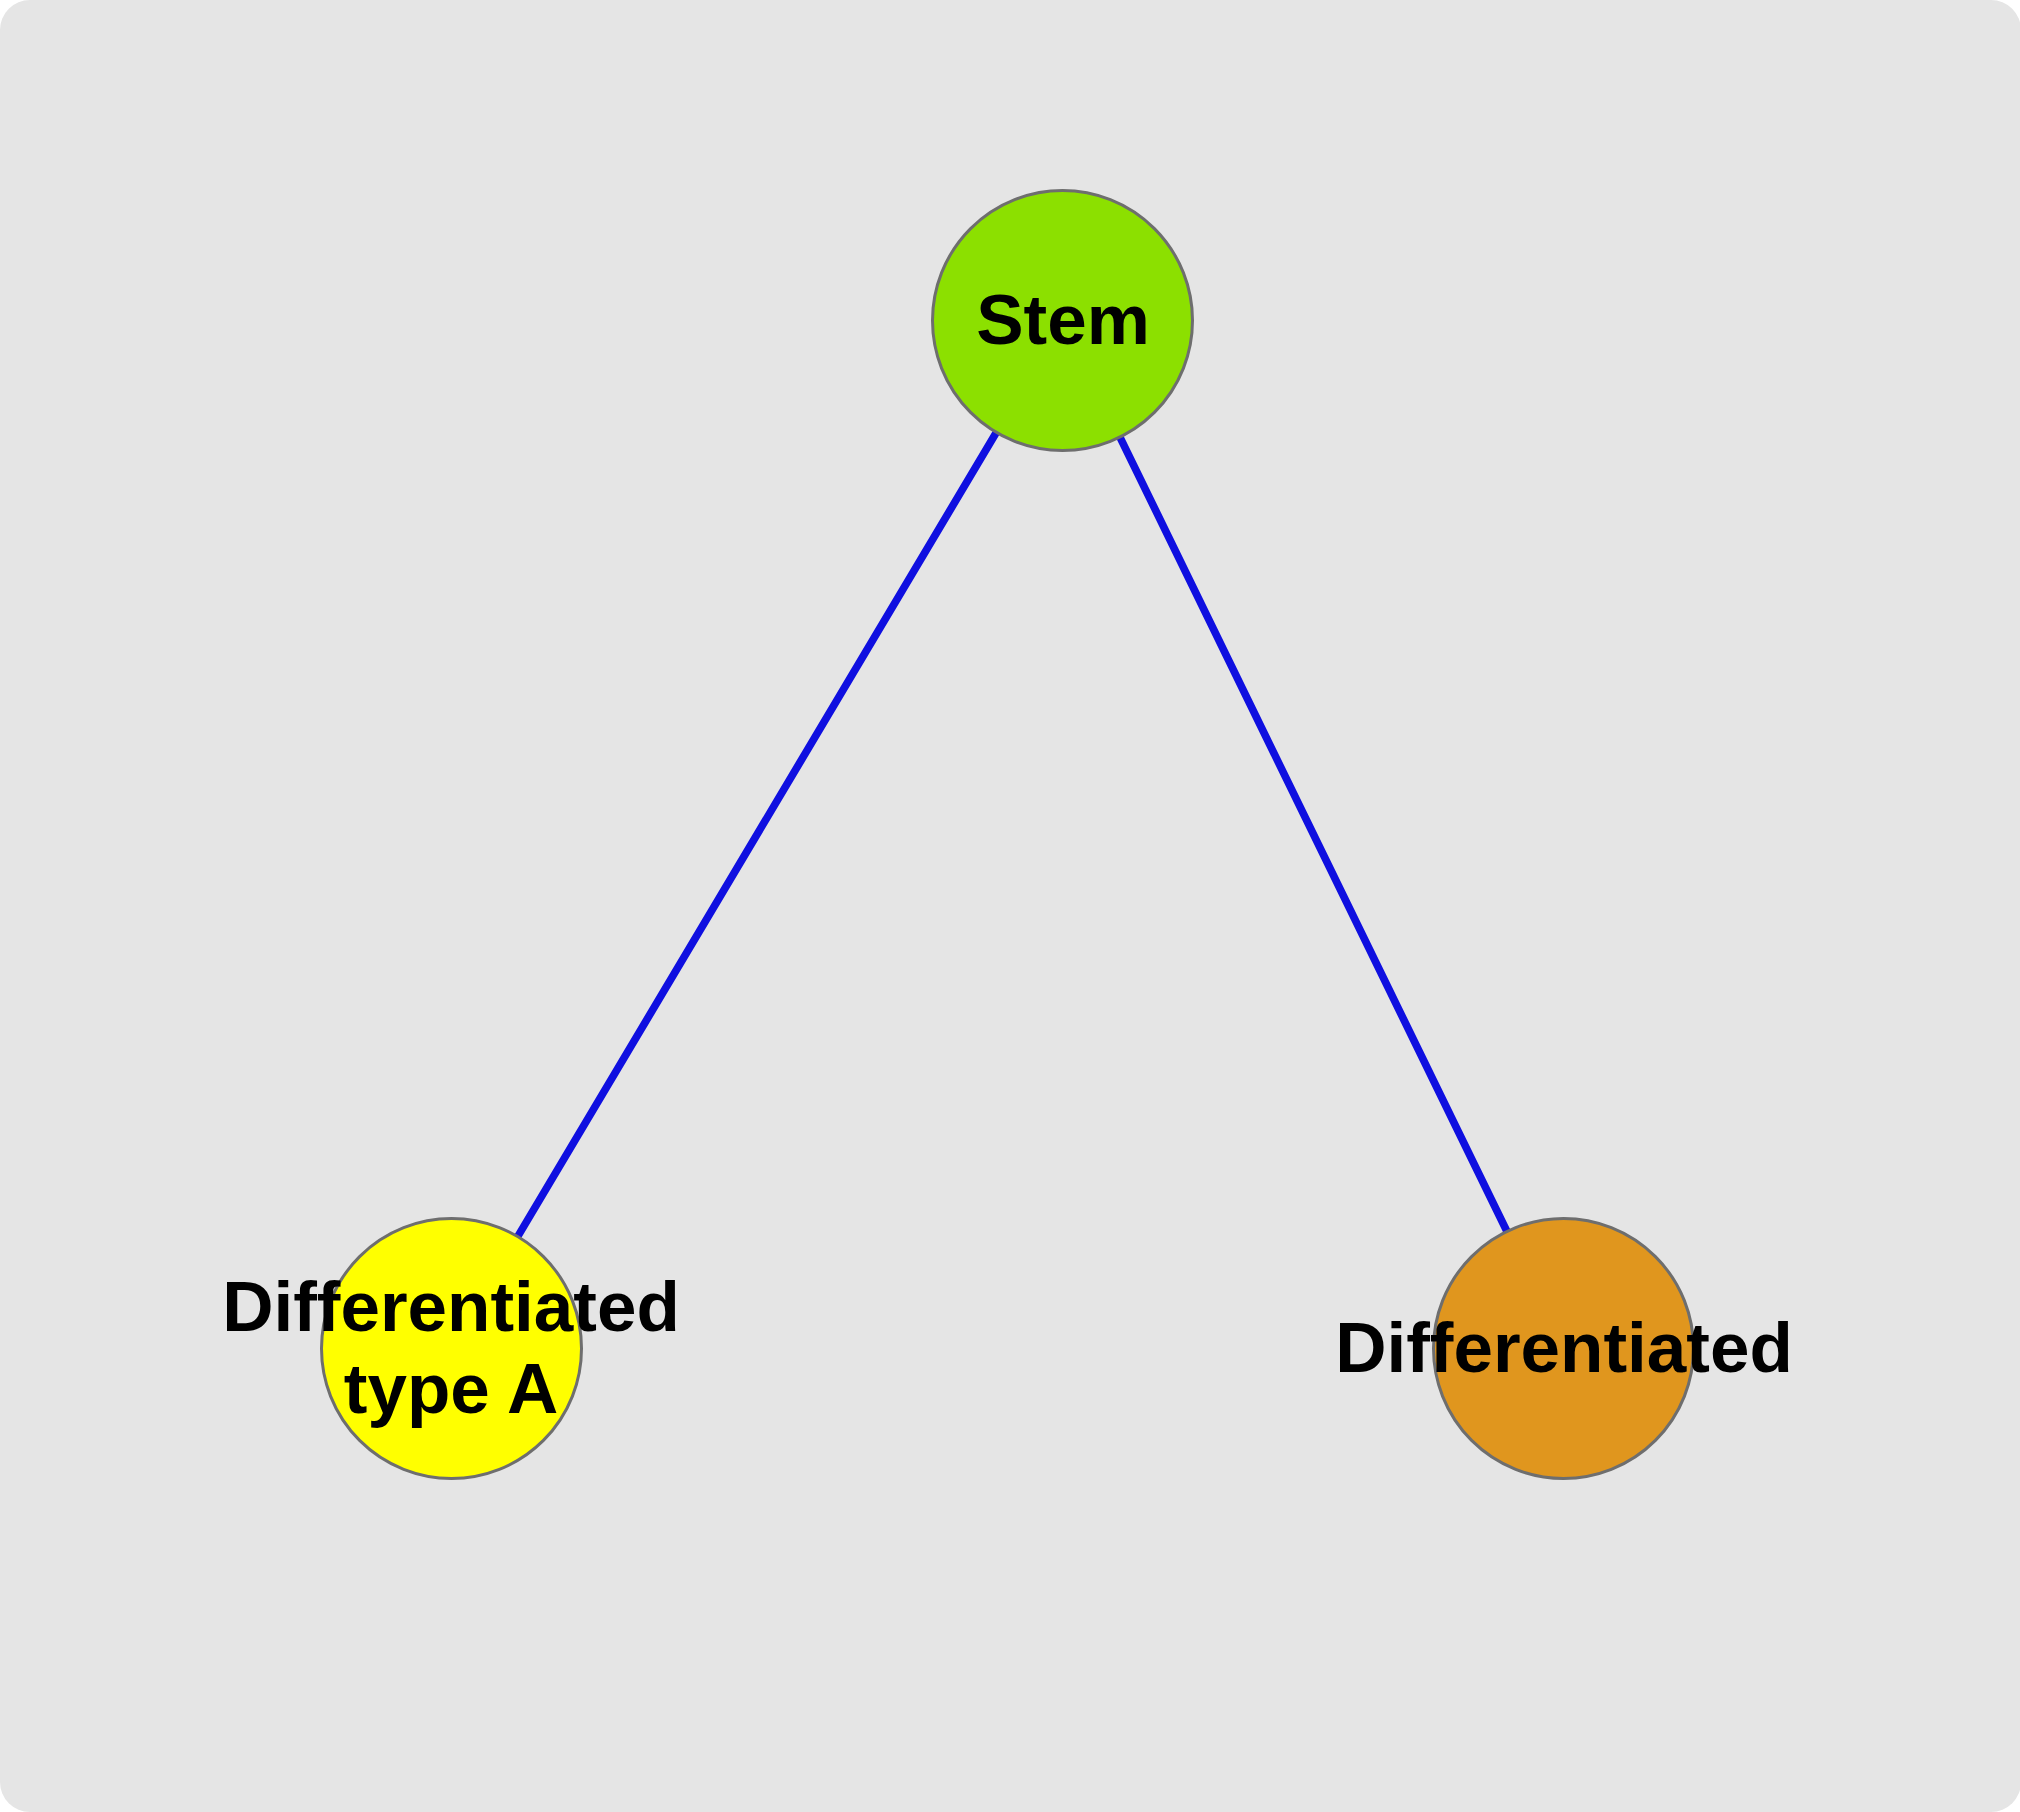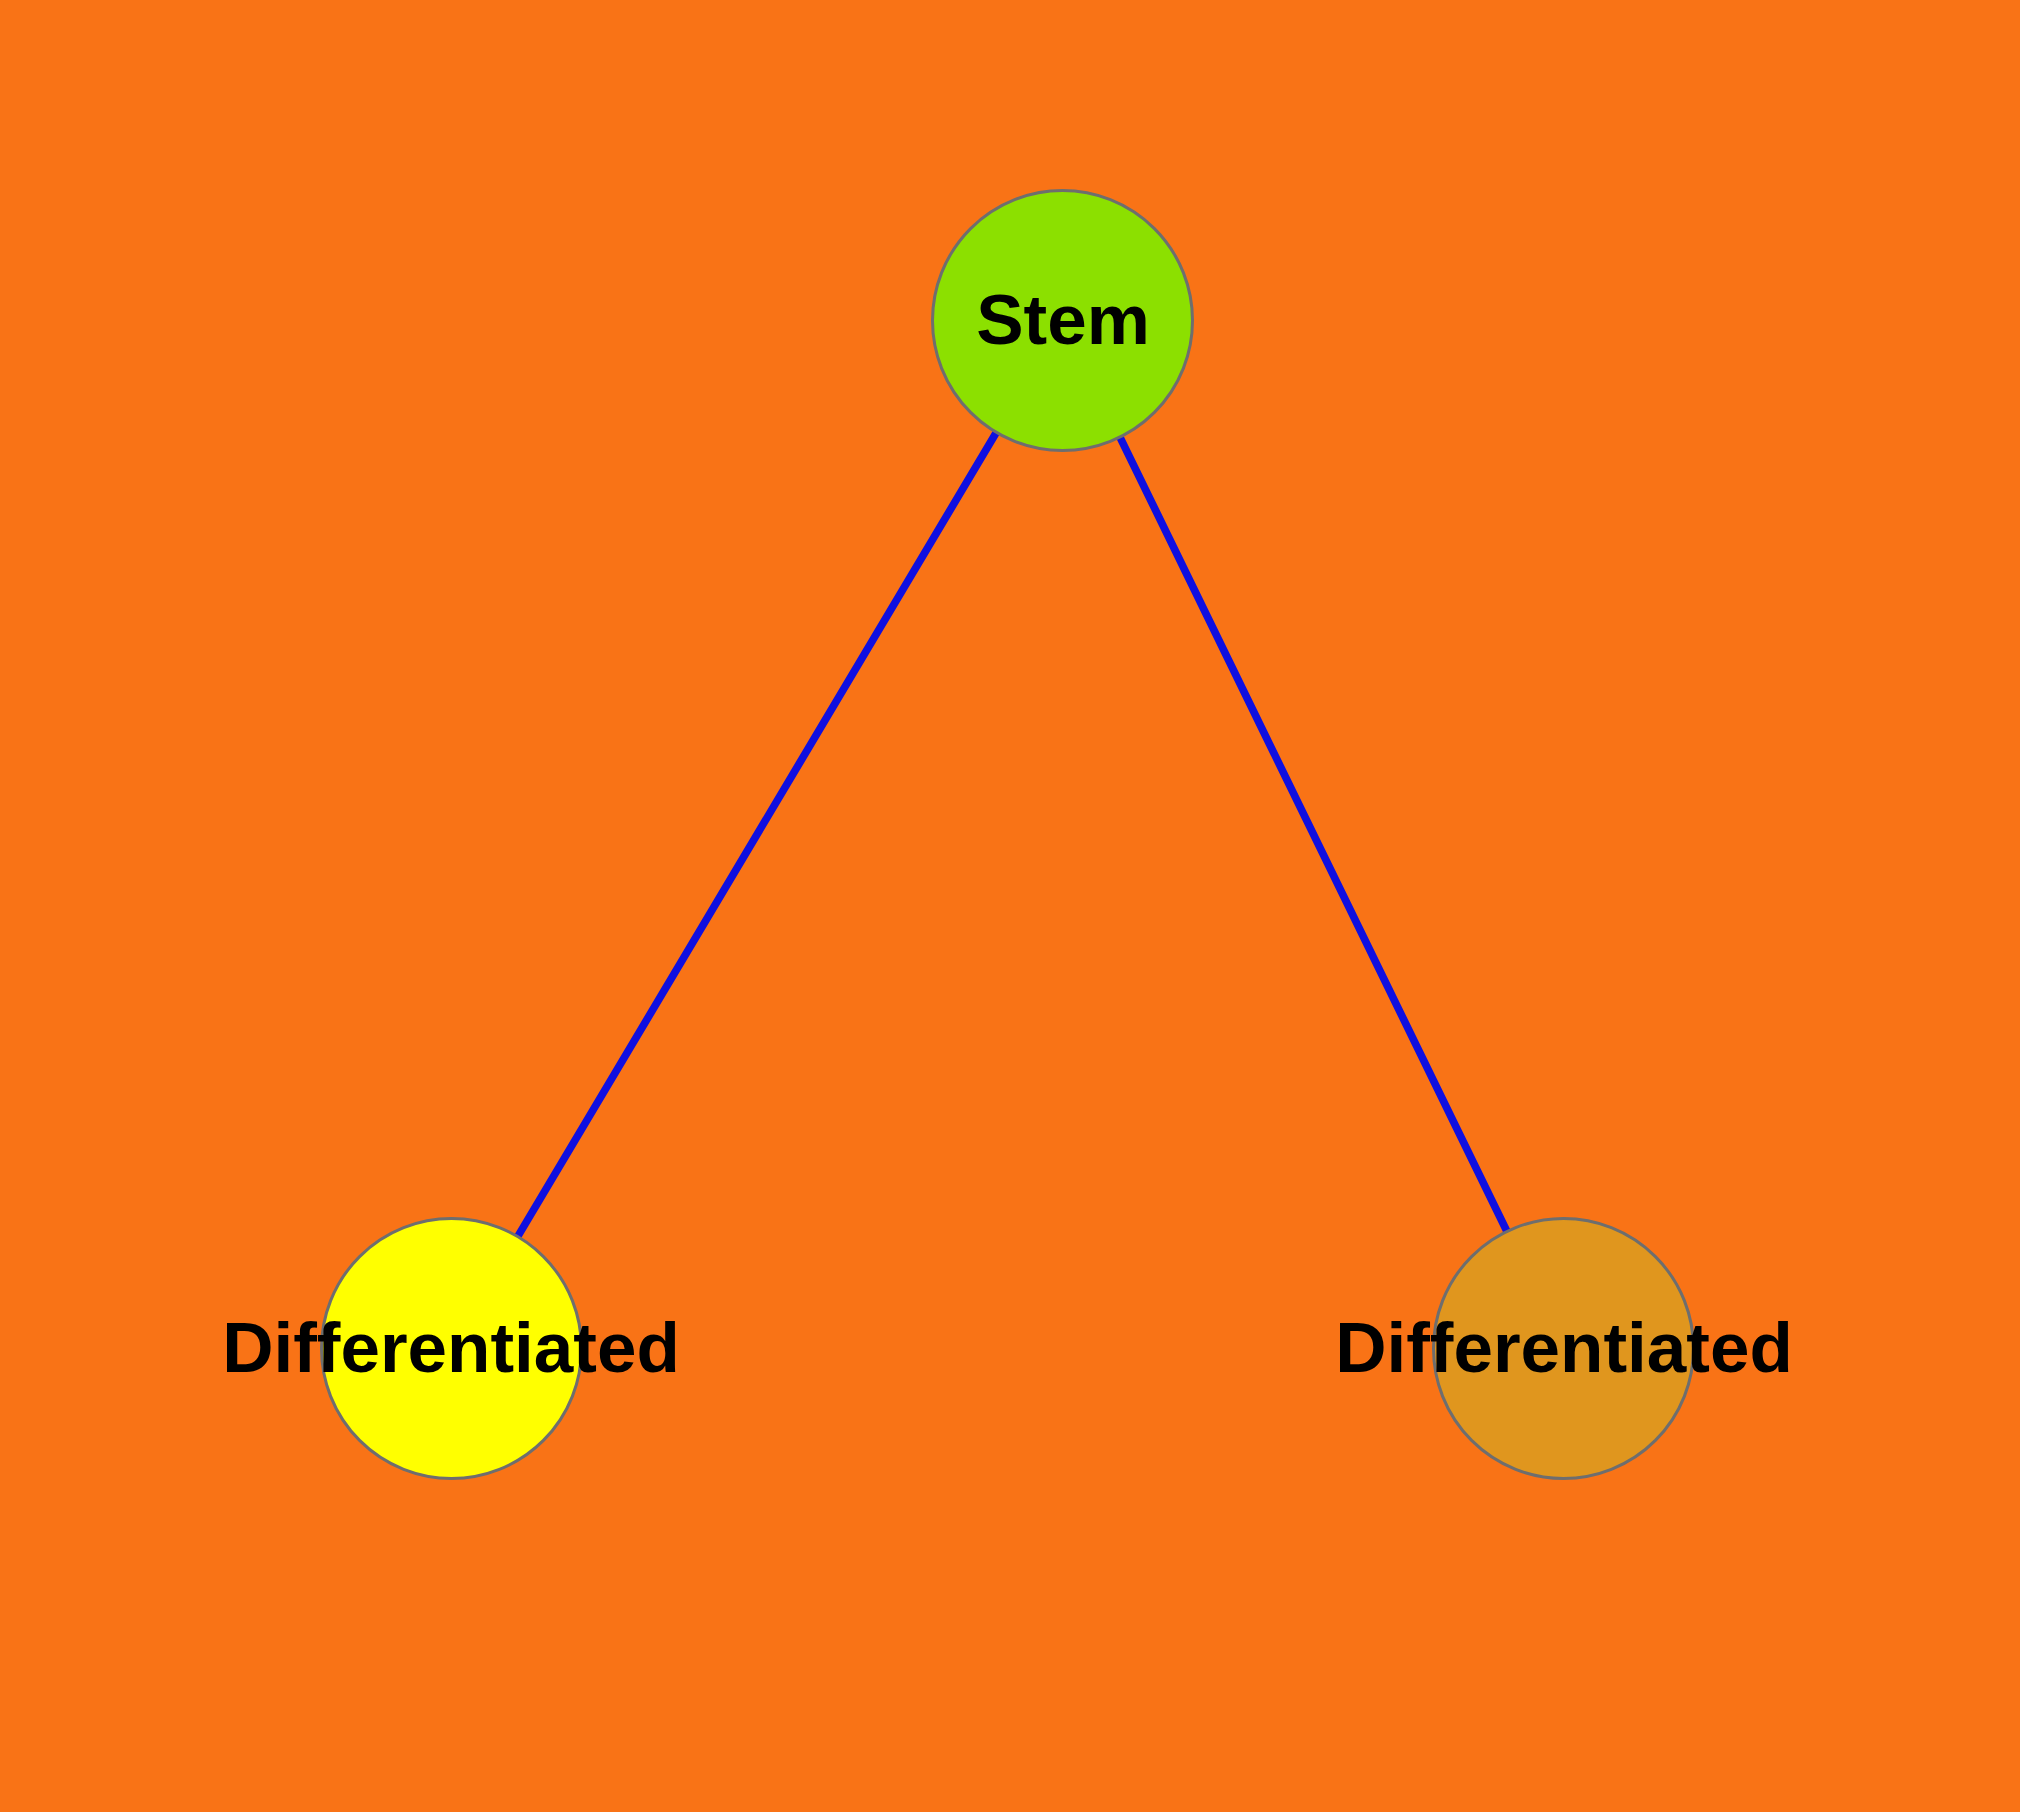--- a/index.html
+++ b/index.html
@@ -45,37 +45,38 @@
     color: #000000;
     white-space: nowrap;
   }
   .node-label span {
     display: block;
   }
 </style>
 </head>
 <body>
 
-<div id="canvas" style="background: #f97316;">
+<div id="canvas" style="background: #e5e5e5; border-radius: 30px;">
 
   <svg id="edges" xmlns="http://www.w3.org/2000/svg" viewBox="0 0 2384 2138" width="2021" height="1812">
     <line x1="1254" y1="378" x2="532" y2="1591" stroke="#0f0fe0"></line>
     <line x1="1254" y1="378" x2="1845" y2="1591" stroke="#0f0fe0"></line>
   </svg>
 
   <div class="node" style="left: 931px; top: 189px; width: 263px; height: 263px; background: rgb(140, 224, 0); border-color: rgb(110, 110, 110);"></div>
   <div class="node" style="left: 320px; top: 1217px; width: 263px; height: 263px; background: rgb(255, 255, 0); border-color: rgb(110, 110, 110);"></div>
   <div class="node" style="left: 1432px; top: 1217px; width: 263px; height: 263px; background: rgb(224, 150, 30); border-color: rgb(110, 110, 110);"></div>
 
   <div class="node-label" style="left: 1063px; top: 320px; color: rgb(0, 0, 0);">
     <span>Stem</span>
   </div>
 
   <div class="node-label" style="left: 451px; top: 1348px; color: rgb(0, 0, 0);">
     <span>Differentiated</span>
+    <span>type A</span>
   </div>
 
   <div class="node-label" style="left: 1564px; top: 1348px; color: rgb(0, 0, 0);">
     <span>Differentiated</span>
   </div>
 
 </div>
 
 
 </body></html>

